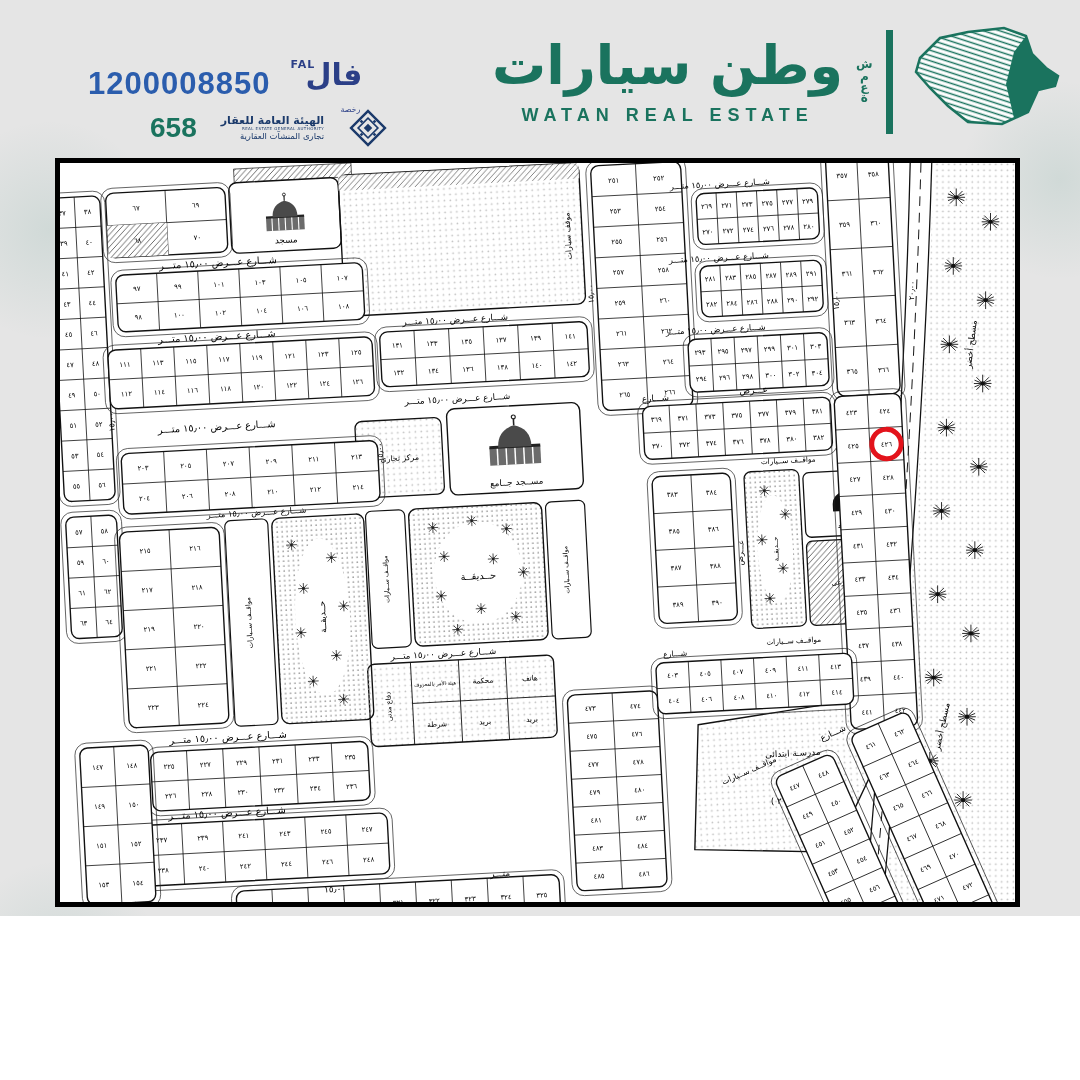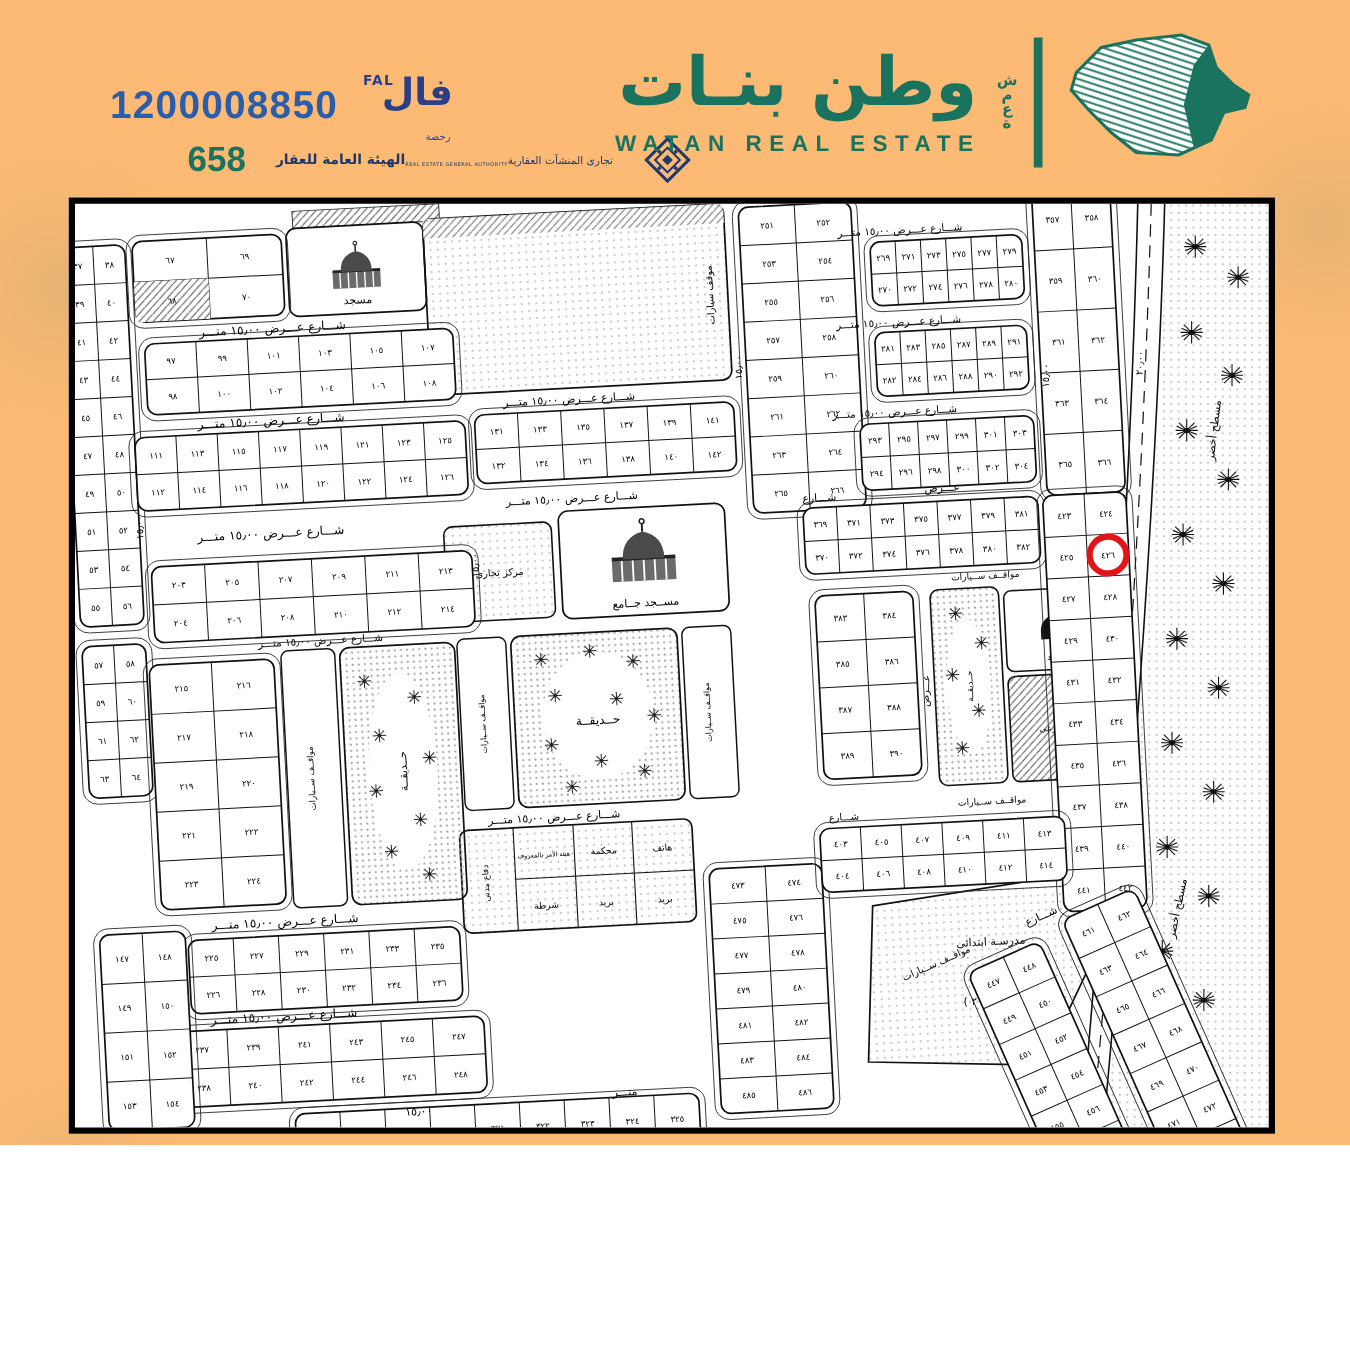--- a/index.html
+++ b/index.html
@@ -1,27 +1,27 @@
 <!DOCTYPE html>
 <html lang="ar"><head>
 <meta charset="utf-8">
 <style>
   html,body{margin:0;padding:0;background:#fff;}
-  #page{position:relative;width:1080px;height:916px;background:#fdba74;overflow:hidden;font-family:"Liberation Sans",sans-serif;}
+  #page{position:relative;width:1080px;height:916px;background:#e5e5e5;overflow:hidden;font-family:"Liberation Sans",sans-serif;}
   .ar{font-family:"DejaVu Sans",sans-serif;}
   
   #fal-row{position:absolute;left:88px;top:58px;display:flex;align-items:center;gap:14px;}
   #fal-number{font-size:31px;font-weight:bold;color:#2B5DAD;letter-spacing:1px;}
   .fal-logo{position:relative;width:78px;height:52px;}
   .fal-en{position:absolute;top:0;left:6px;font-size:11px;font-weight:bold;color:#2B3F87;letter-spacing:1px;}
   .fal-ar{position:absolute;top:2px;right:0;font-size:30px;font-weight:bold;color:#2B3F87;line-height:1;}
   .fal-sub{position:absolute;bottom:-4px;right:2px;font-size:8px;color:#2B3F87;text-align:right;}
   #rega-row{position:absolute;left:150px;top:108px;display:flex;align-items:center;gap:24px;}
   #rega-number{font-size:28px;font-weight:bold;color:#1A735E;}
-  .rega-text{display:flex;flex-direction:row;align-items:flex-end;line-height:1.15;}
+  .rega-text{display:flex;flex-direction:column;align-items:flex-end;line-height:1.15;}
   .rega-l1{font-size:11px;font-weight:bold;color:#1B3A6B;}
   .rega-l2{font-size:4px;color:#1B3A6B;letter-spacing:.4px;}
   .rega-l3{font-size:8.5px;color:#1B3A6B;}
   #brand{position:absolute;left:492px;top:24px;display:flex;align-items:center;gap:13px;}
   .brand-text{text-align:center;}
   .brand-ar{font-size:54px;font-weight:bold;color:#1A735E;line-height:1.05;}
   .brand-en{font-size:18px;font-weight:bold;color:#1A735E;letter-spacing:6px;margin-top:10px;}
   .shim{display:flex;flex-direction:column;color:#1A735E;font-size:12px;line-height:.95;font-weight:bold;text-align:center;}
   .brand-bar{width:7px;height:104px;background:#1A735E;}
   
@@ -67,21 +67,21 @@
       <rect x="17" y="17" width="6" height="6" fill="#1B3A6B" transform="rotate(45 20 20)"></rect>
       <rect x="18.7" y="9.5" width="2.6" height="2.6" fill="#1B3A6B" transform="rotate(45 20 20)"></rect>
       <rect x="18.7" y="27.9" width="2.6" height="2.6" fill="#1B3A6B" transform="rotate(45 20 20)"></rect>
       <rect x="9.5" y="18.7" width="2.6" height="2.6" fill="#1B3A6B" transform="rotate(45 20 20)"></rect>
       <rect x="27.9" y="18.7" width="2.6" height="2.6" fill="#1B3A6B" transform="rotate(45 20 20)"></rect>
     </svg>
   </div>
 
   <div id="brand">
     <div class="brand-text">
-      <div class="brand-ar ar">وطن بنـات</div>
+      <div class="brand-ar ar">وطن سيارات</div>
       <div class="brand-en">WATAN REAL ESTATE</div>
     </div>
     <div class="shim ar" id="shim-word">
         <span>ش</span>
         <span>م</span>
         <span>ع</span>
         <span>ة</span>
       </div>
     <div class="brand-bar"></div>
     <svg width="168" height="116" viewBox="0 0 168 116">

